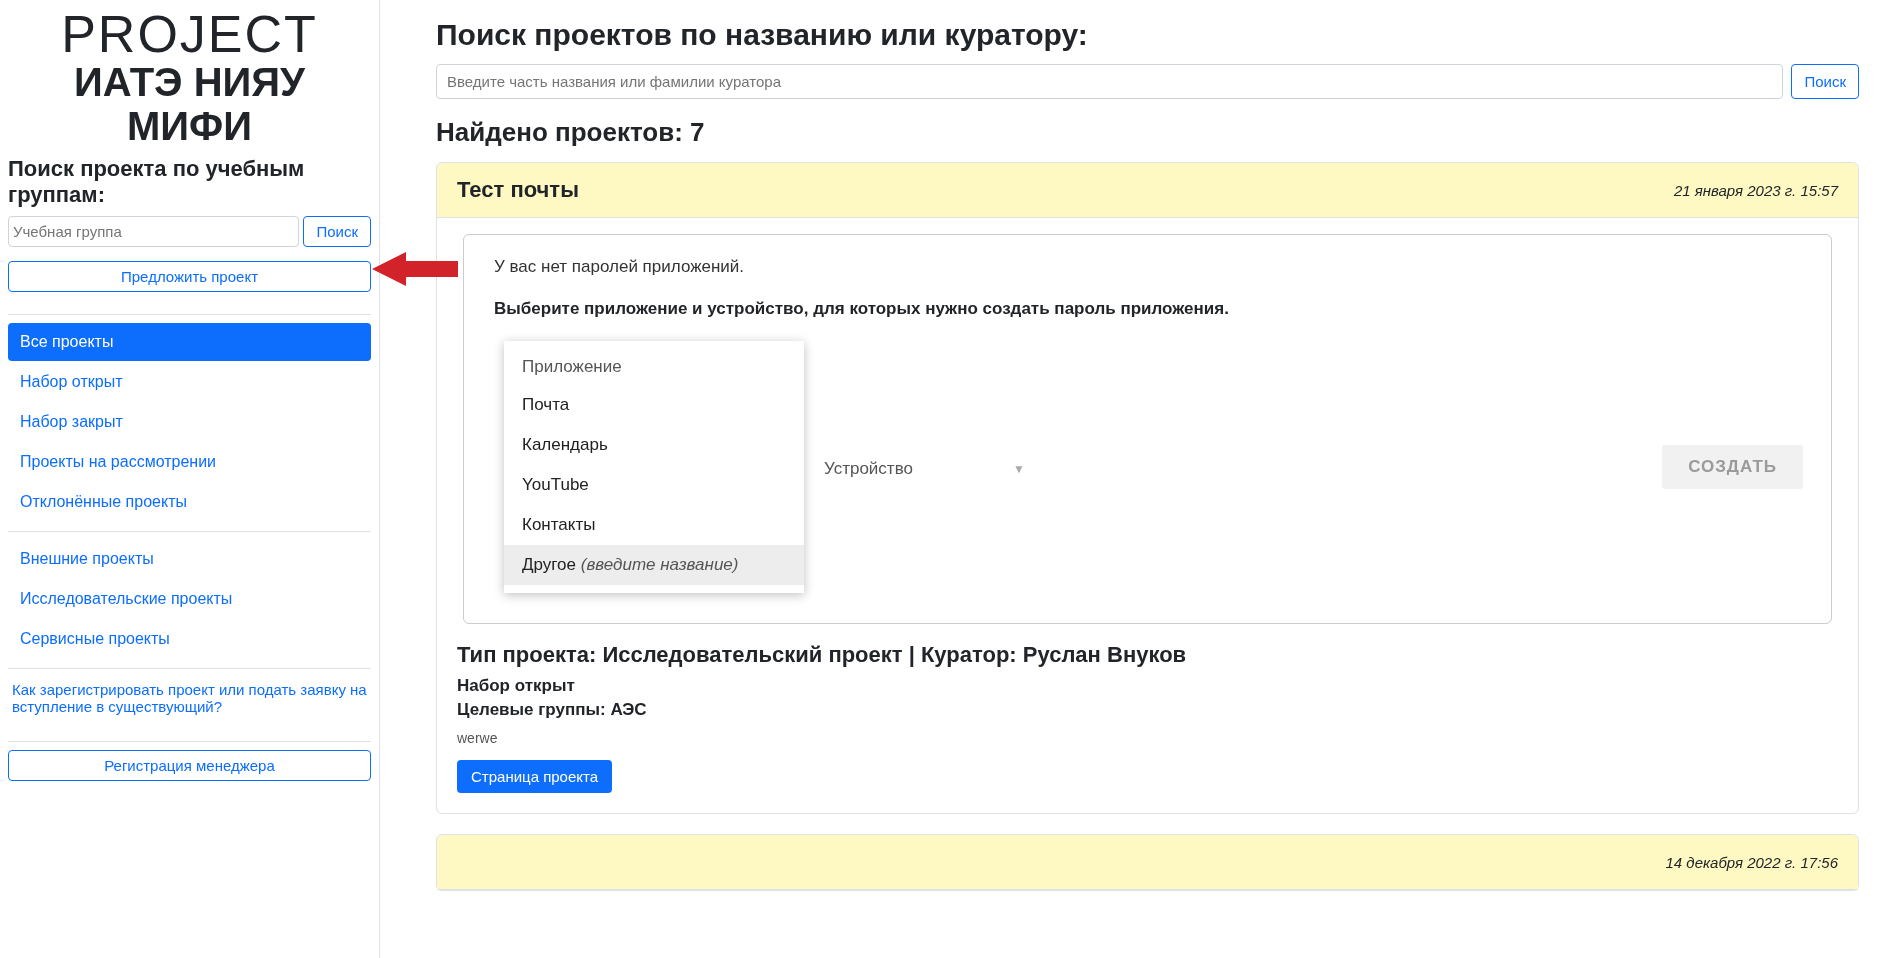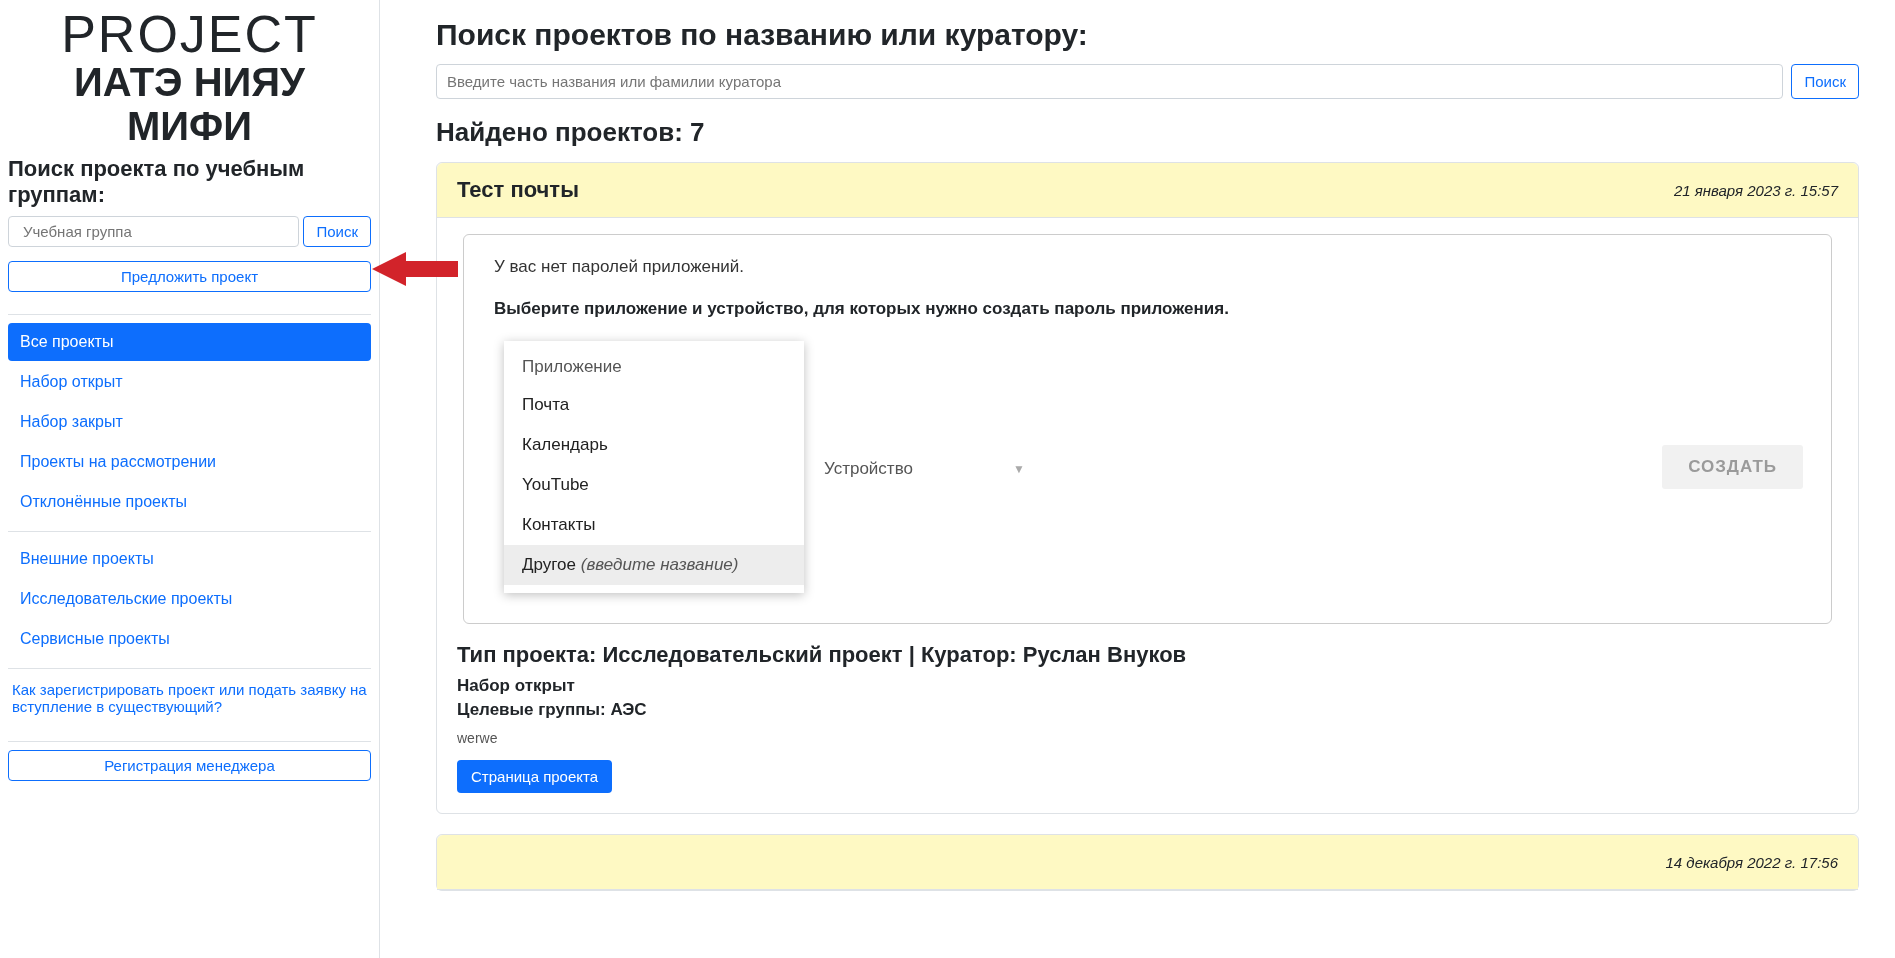--- a/index.html
+++ b/index.html
@@ -4,21 +4,21 @@
 <style>
   * { box-sizing: border-box; margin: 0; padding: 0; }
   body { font-family: "Segoe UI", Tahoma, sans-serif; background: #fff; color: #212529; }
   .layout { display: flex; min-height: 100vh; }
   .sidebar { width: 380px; border-right: 1px solid #dee2e6; padding: 8px; }
   .logo { margin:0 auto 6px auto; text-align:center; }
   .logo .line1 { font-size: 52px; font-weight: 400; letter-spacing: 2px; line-height:1; font-family:"Arial", sans-serif;}
   .logo .line2 { font-size: 40px; font-weight: 900; letter-spacing: 0; line-height:1.1; font-family:"Arial Black", sans-serif;}
   .sidebar h4 { font-size: 22px; font-weight: 700; margin: 8px 0; }
   .input-row { display:flex; gap:4px; margin-bottom: 14px; }
-  .input-row input { flex:1; border:1px solid #ced4da; border-radius:4px; padding:6px 14px; font-size:15px; }
+  .input-row input { flex:1; border:1px solid #ced4da; border-radius:4px; padding:6px 4px; font-size:15px; }
   .btn-outline { border:1px solid #0d6efd; background:#fff; color:#0d6efd; border-radius:4px; padding:6px 12px; font-size:15px; cursor:pointer; }
   .btn-outline.full { width:100%; text-align:center; margin-bottom:12px; }
   hr { border:0; border-top:1px solid #dee2e6; margin:10px 0 8px 0; }
   .nav { list-style:none; }
   .nav li { padding:10px 12px; border-radius:4px; font-size:16px; cursor:pointer; margin-bottom:2px; }
   .nav li.active { background:#0d6efd; color:#fff; }
   .nav li:not(.active) { color:#0d6efd; }
   .help-text { font-size:15px; color:#0d6efd; padding:4px 4px 16px 4px; cursor:pointer; }
   .main { flex:1; padding: 18px 36px 0 56px; position:relative; }
   .main h1 { font-size:30px; font-weight:700; margin-bottom:12px; }

